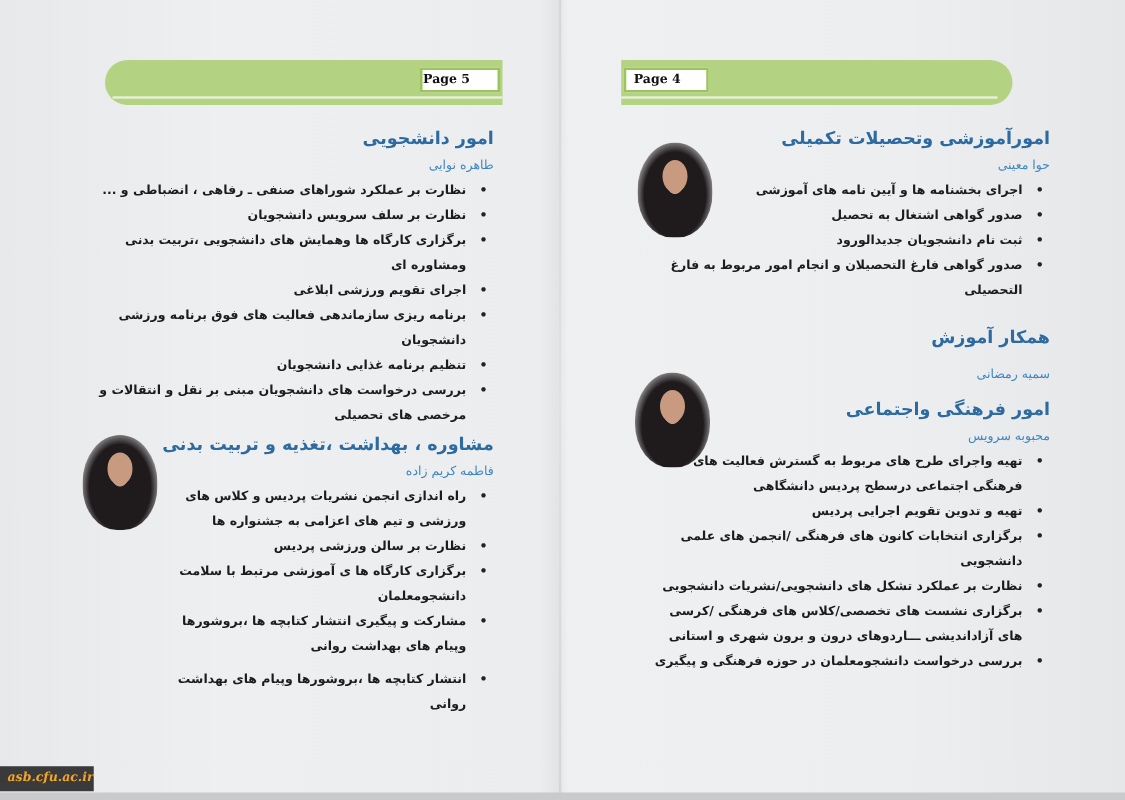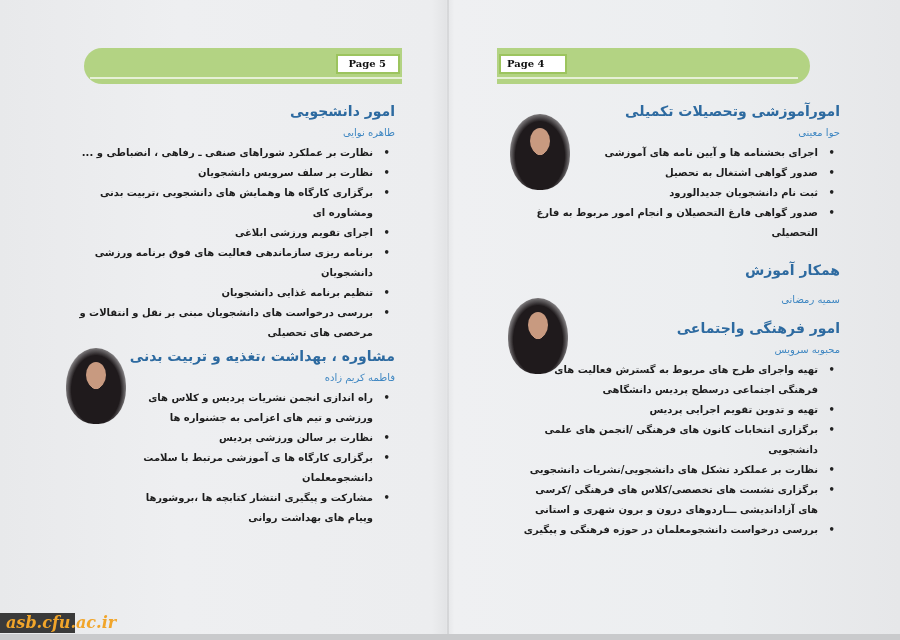--- a/index.html
+++ b/index.html
@@ -34,21 +34,21 @@
     .banner .line {
       position: absolute; left: 6px; right: 0; bottom: 5px; height: 2px; background: #e6f0d6;
     }
     .p4 .banner .line { left: 0; right: 12px; }
     .page-label {
       position: absolute; top: 6px; height: 20px; background: #ffffff;
       border: 2px solid #9cc45e;
       font-family: "DejaVu Serif", serif; font-weight: bold; font-size: 10px; color: #111;
       line-height: 16px;
     }
-    .p5 .page-label { right: 2px; width: 64px; text-align: right; padding-right: 12px; }
+    .p5 .page-label { right: 2px; width: 64px; text-align: right; padding-right: 22px; }
     .p4 .page-label { left: 2px; width: 68px; text-align: left; padding-left: 6px; }
 
     .content { position: absolute; direction: rtl; text-align: right; }
     .p5 .content { left: 55px; width: 340px; top: 100px; }
     .p4 .content { left: 55px; width: 335px; top: 100px; }
 
     .section-title {
       color: #2d6aa0; font-weight: bold; font-size: 14px; line-height: 22px; text-align: right;
     }
     .person-name {
@@ -70,21 +70,21 @@
                   radial-gradient(ellipse at 50% 55%, #1f1a1c 0 58%, rgba(40,34,36,0.6) 70%, transparent 78%);
       filter: blur(0.3px);
     }
     .photo .face {
       position: absolute; left: 20px; top: 14px; width: 20px; height: 26px; border-radius: 50%;
       background: #c89a80;
     }
     .watermark {
       position: absolute; left: 0; top: 613px; width: 75px; height: 20px;
       background: #3a3a3a; color: #f1a52a; font-style: italic; font-weight: bold;
-      font-family: "DejaVu Serif", serif; font-size: 16px; line-height: 20px; padding-left: 6px;
+      font-family: "DejaVu Serif", serif; font-size: 10px; line-height: 20px; padding-left: 6px;
     }
   </style>
 </head>
 <body>
 
 <div class="sheet">
   <div class="fold"></div>
 
   <div class="page p5">
     <div class="banner">
@@ -108,20 +108,21 @@
       </div>
 
       <div class="block" style="margin-top:2px;">
         <div class="section-title">مشاوره ، بهداشت ،تغذیه و تربیت بدنی</div>
         <div class="person-name">فاطمه کریم زاده</div>
         <ul class="duties" style="padding-left:70px;">
           <li>راه اندازی انجمن نشریات پردیس و کلاس های ورزشی و تیم های اعزامی به جشنواره ها</li>
           <li>نظارت بر سالن ورزشی پردیس</li>
           <li>برگزاری کارگاه ها ی آموزشی مرتبط با سلامت دانشجومعلمان</li>
           <li>مشارکت و پیگیری انتشار کتابچه ها ،بروشورها وپیام های بهداشت روانی</li>
+          <li style="margin-top:6px;">انتشار کتابچه ها ،بروشورها وپیام های بهداشت روانی</li>
         </ul>
       </div>
     </div>
 
     <div class="photo" style="left:66px; top:348px;">
       <div class="face"></div>
     </div>
   </div>
 
   <div class="page p4">

